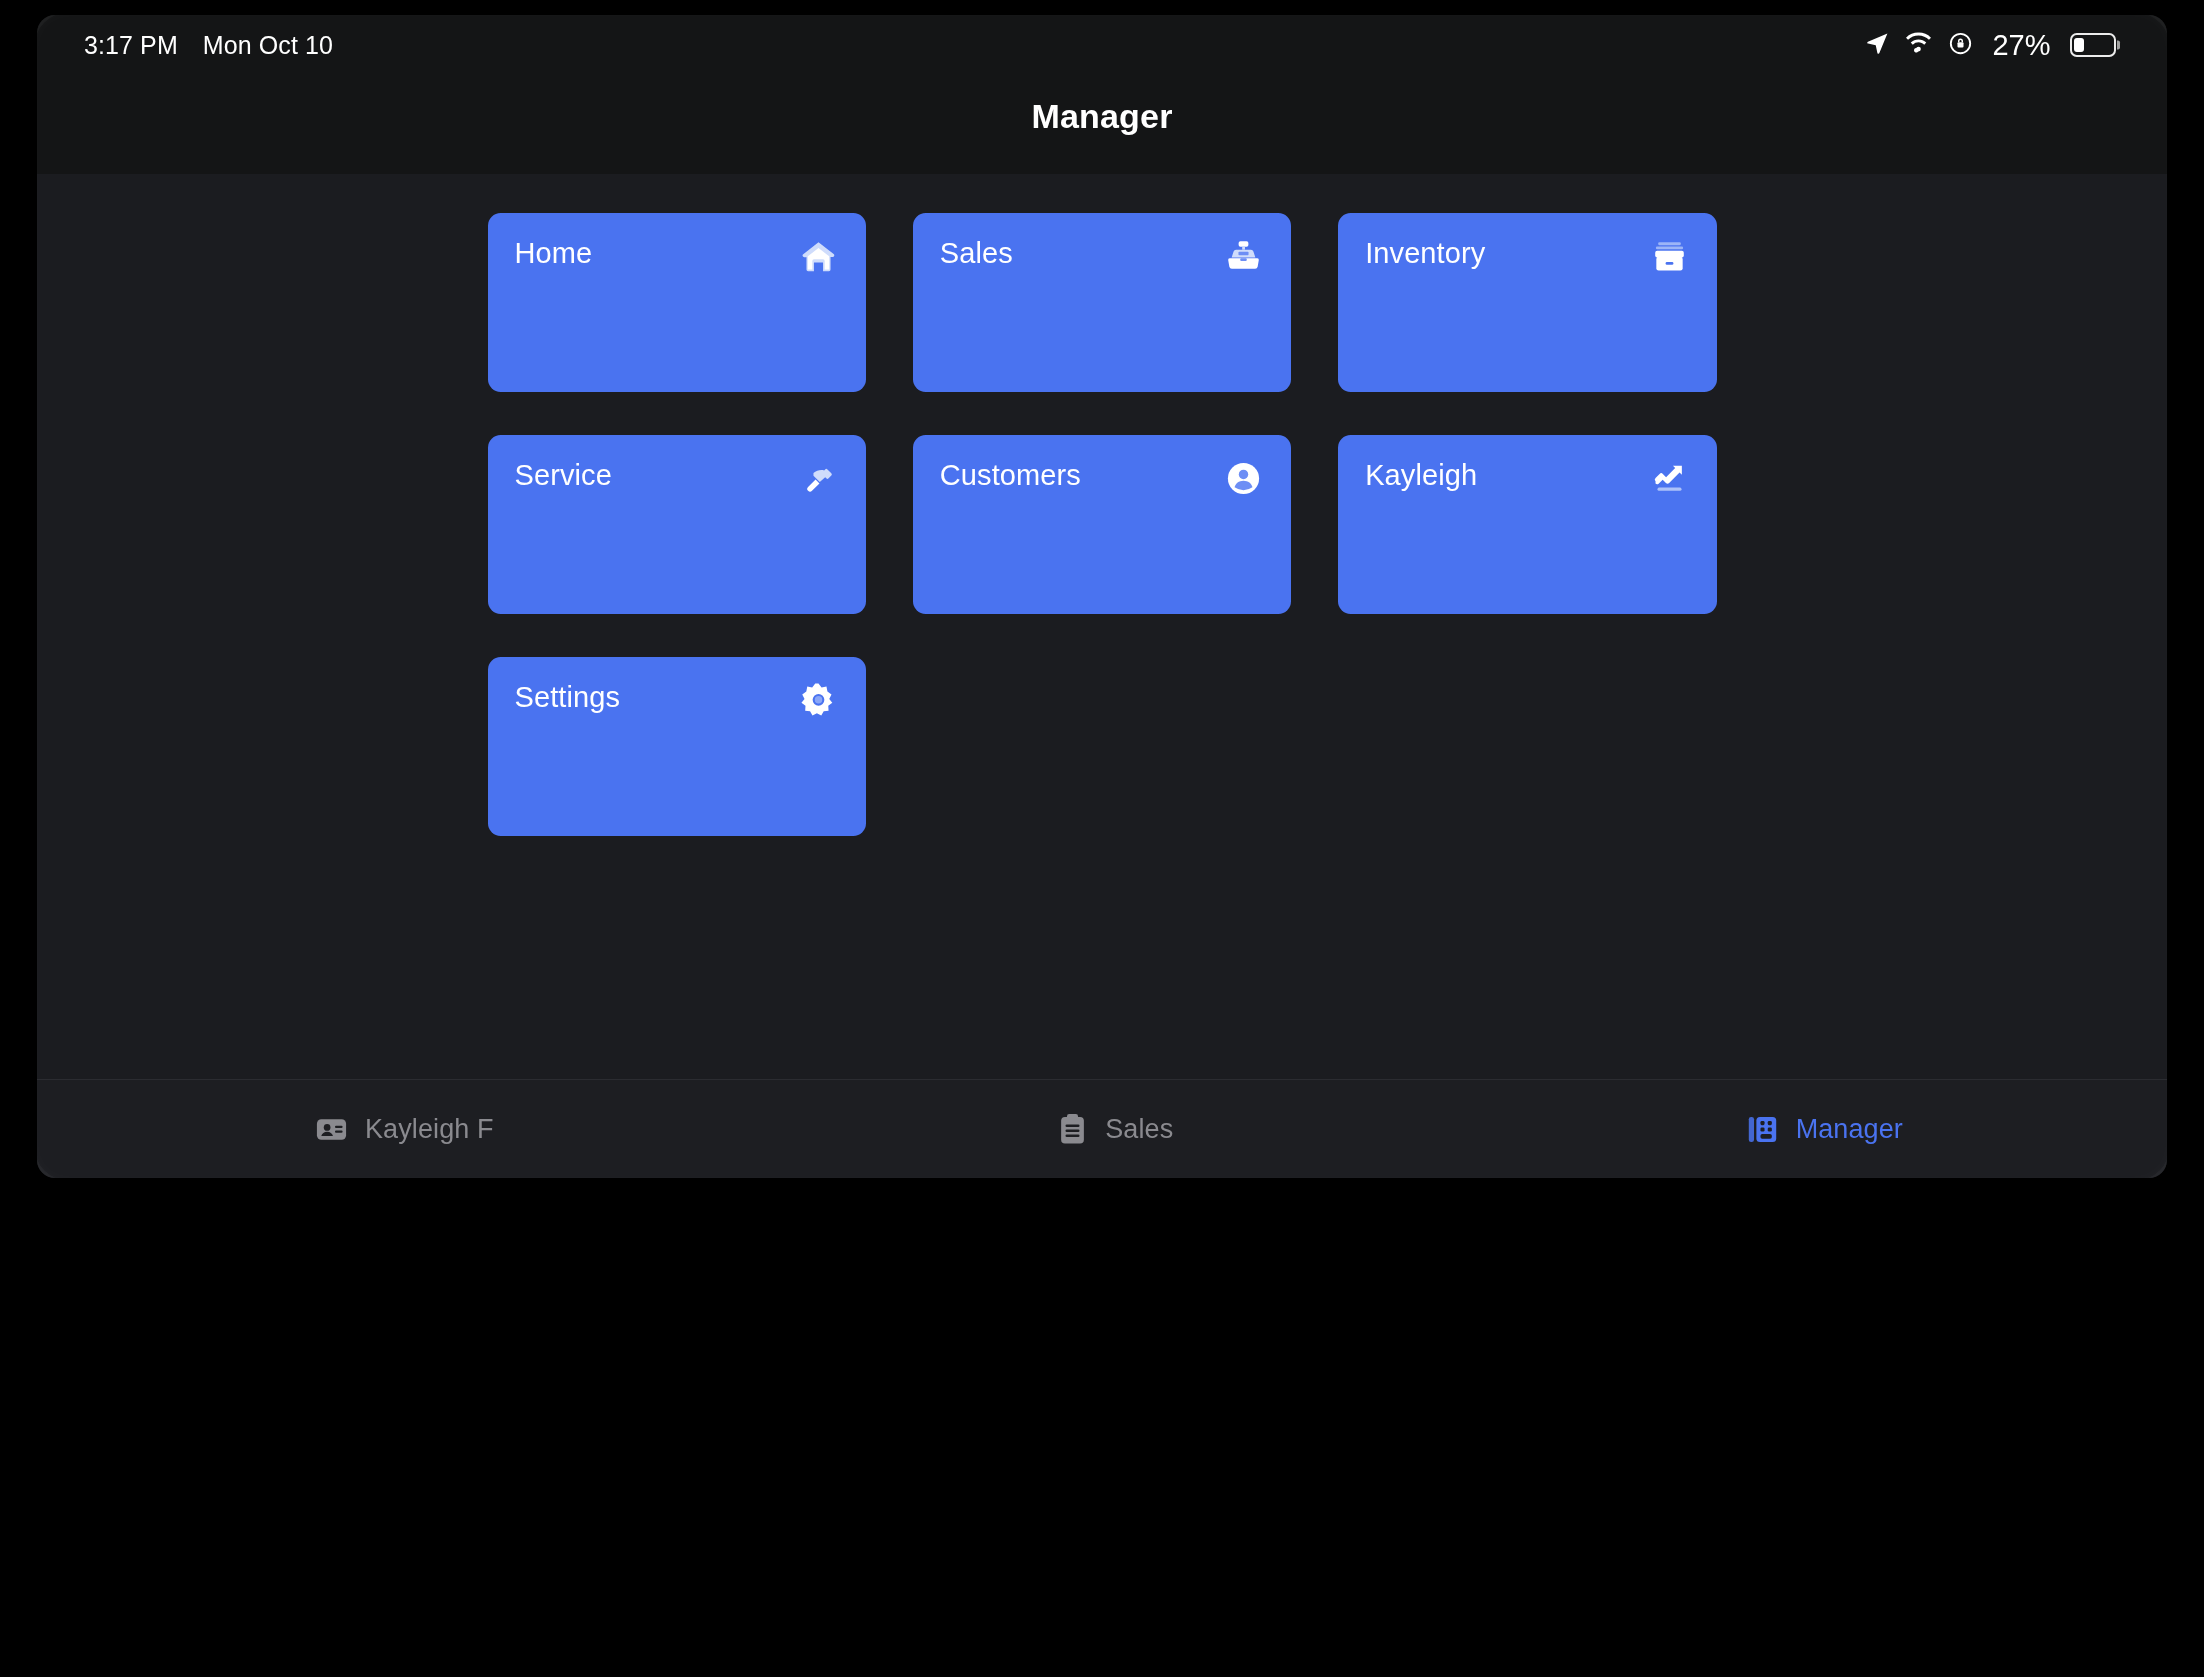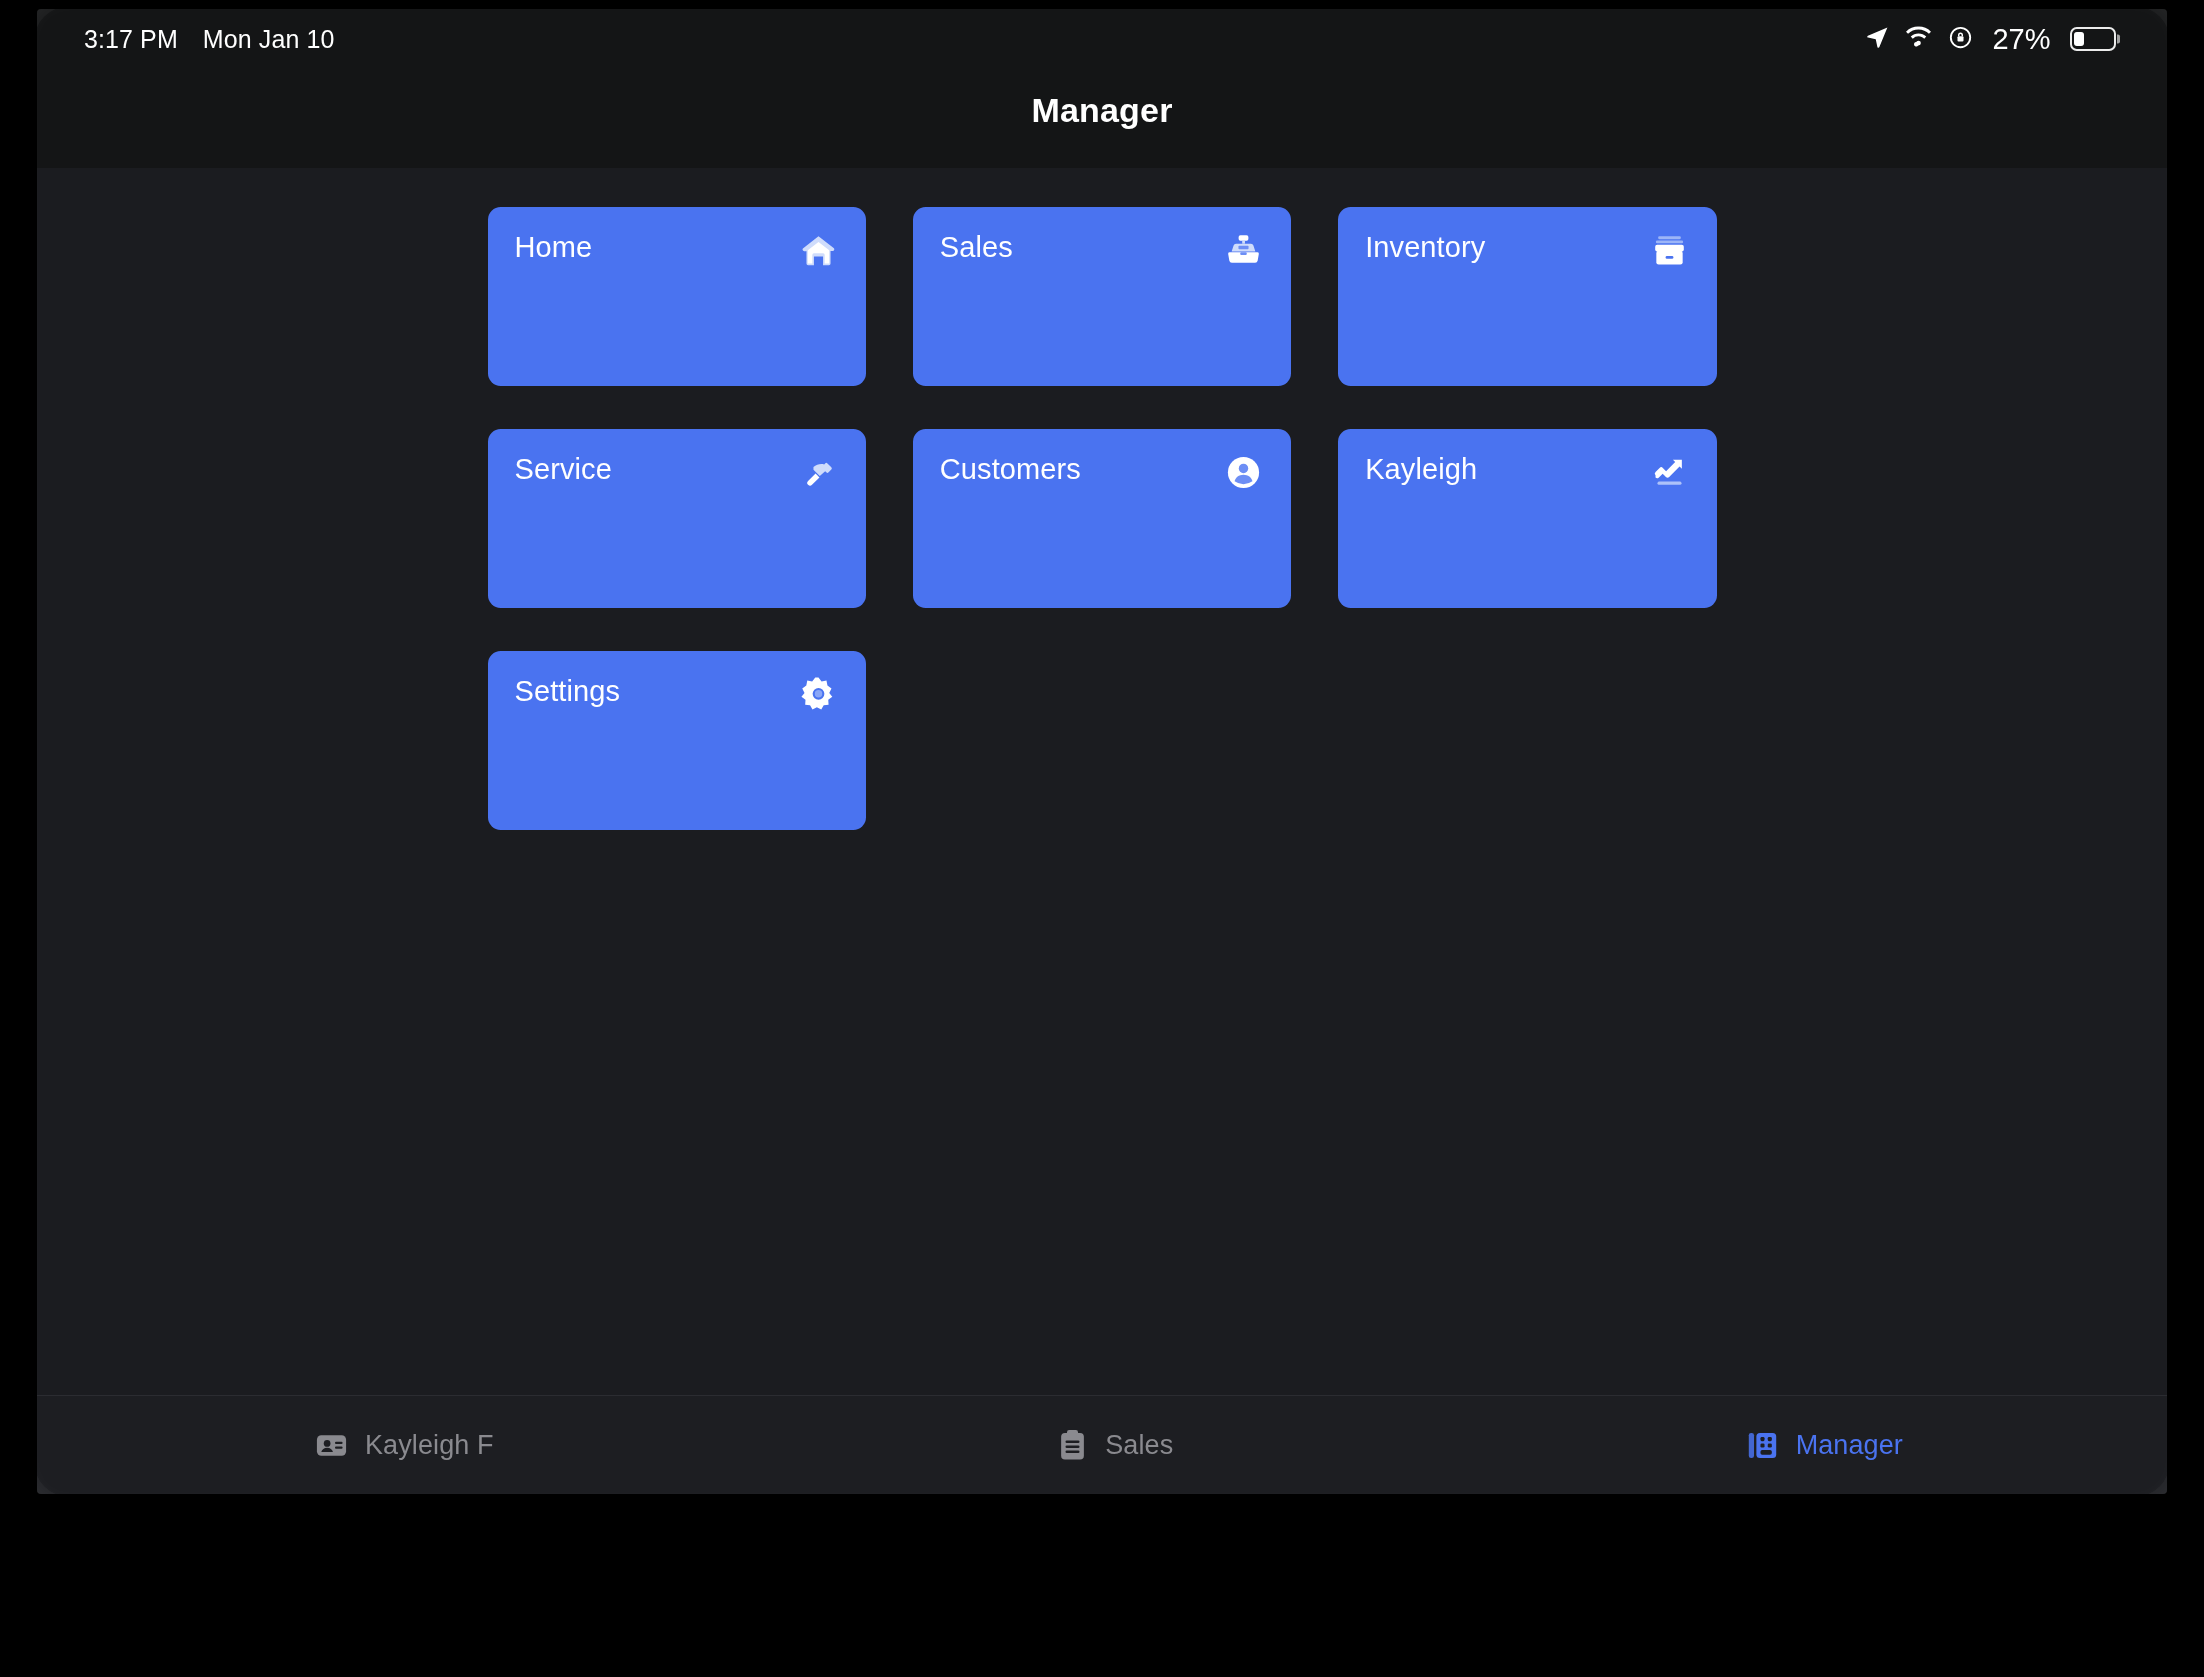--- a/index.html
+++ b/index.html
@@ -5,24 +5,24 @@
   * { box-sizing: border-box; margin: 0; padding: 0; }
   html, body {
     width: 2204px; height: 1677px;
     background: #000;
     font-family: "Liberation Sans", sans-serif;
     overflow: hidden;
   }
 
   #device {
     position: absolute;
-    left: 37px; top: 9px;
-    width: 2130px; height: 1485px;
+    left: 37px; top: 15px;
+    width: 2130px; height: 1163px;
     background: #141516;
-    border-radius: 4px;
+    border-radius: 18px;
     overflow: hidden;
     display: flex;
     flex-direction: column;
   }
 
   
   .noise-frame {
     position: absolute; inset: 0;
     pointer-events: none;
     z-index: 60;
@@ -177,21 +177,21 @@
   .tab-icon svg { display: block; }
 </style>
 </head>
 <body>
 
 <div id="device">
 
   <div class="status-bar">
     <div class="status-left">
       <span>3:17 PM</span>
-      <span>Mon Jan 10</span>
+      <span>Mon Oct 10</span>
     </div>
     <div class="status-right">
       <span class="status-icon">
         <svg width="25" height="25" viewBox="0 0 24 24" fill="#ffffff">
           <path d="M21.5 2.5 2.8 10.2c-.9.4-.8 1.7.2 1.9l7.3 1.6 1.6 7.3c.2 1 1.5 1.1 1.9.2L21.5 2.5z"></path>
         </svg>
       </span>
       <span class="status-icon">
         <svg width="27" height="21.5" viewBox="0 0 24 18" fill="#ffffff">
           <path d="M12 15.6a2 2 0 1 0 0 .01z"></path>

